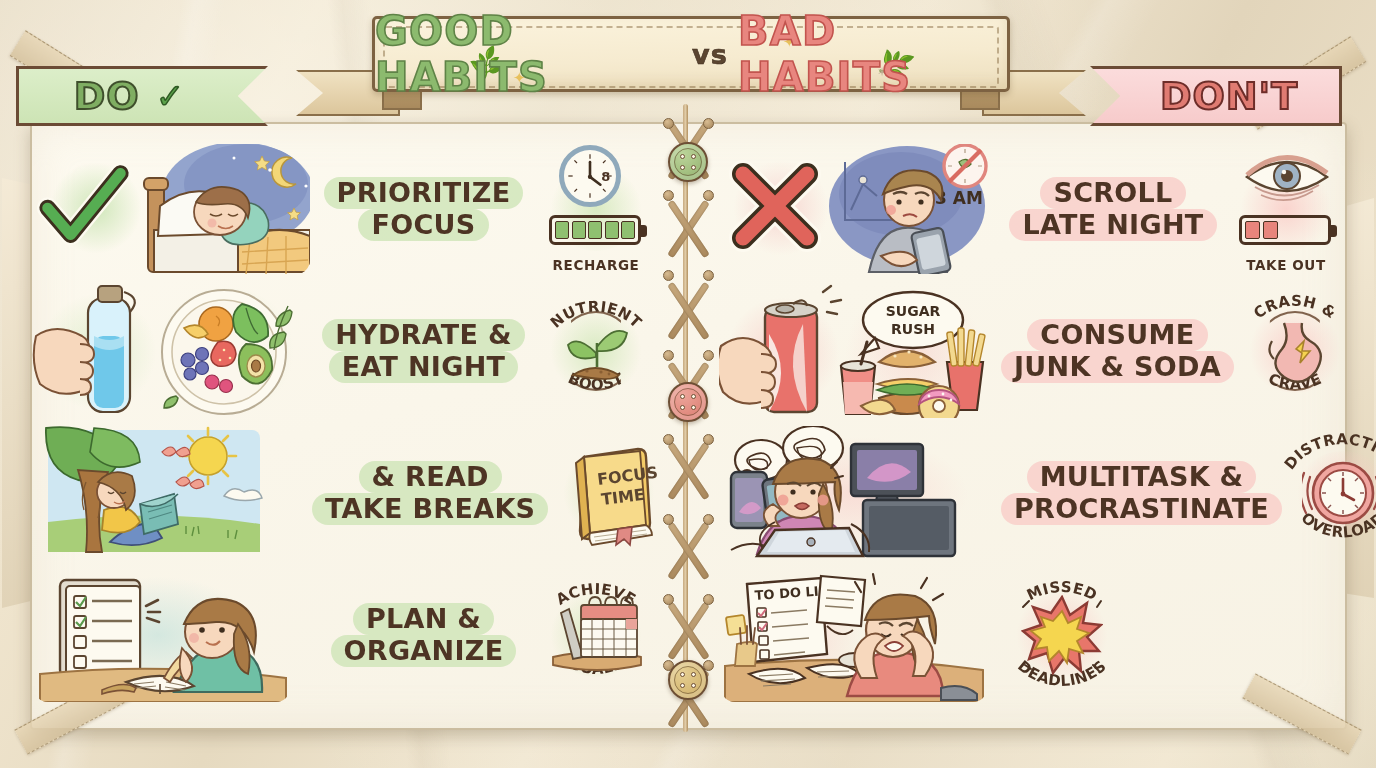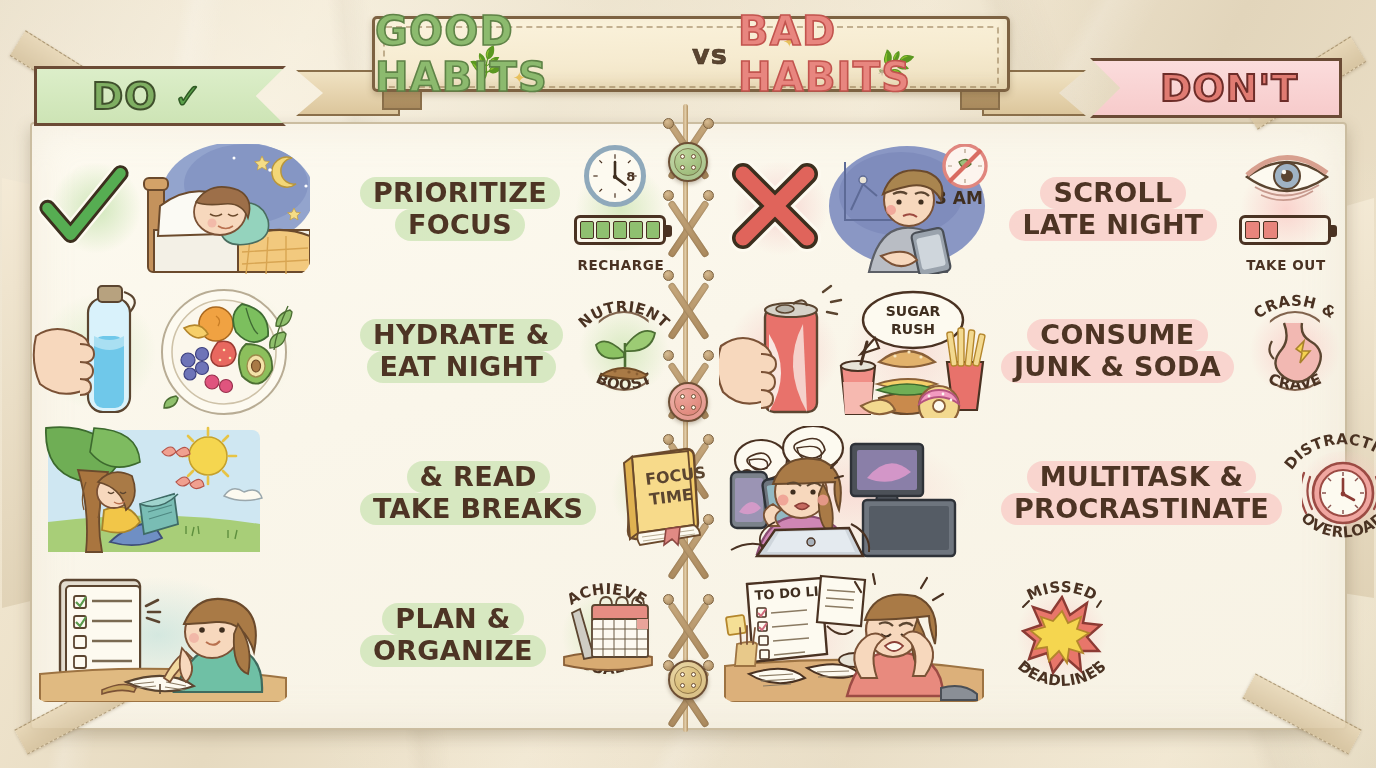--- a/index.html
+++ b/index.html
@@ -106,28 +106,28 @@
   .tape-bl { left: 14px;  top: 700px; width: 120px; height: 28px; transform: rotate(-28deg); }
   .tape-br { right: 14px; top: 700px; width: 120px; height: 28px; transform: rotate(28deg); }
 
   
   .side-ribbon {
     position: absolute; height: 60px; width: 252px;
     border: 3px solid #6b4b35;
     display: flex; align-items: center; justify-content: center; gap: 14px;
   }
   #do-ribbon {
-    left: 34px; top: 66px;
+    left: 16px; top: 66px;
     background: linear-gradient(180deg,#dceec9,#cde4b5);
     clip-path: polygon(0 0,100% 0,88% 50%,100% 100%,0 100%);
     padding-right: 26px;
     gap: 16px;
   }
   #dont-ribbon {
-    right: 34px; top: 58px;
+    right: 34px; top: 66px;
     background: linear-gradient(180deg,#fbdcdc,#f7cbcb);
     clip-path: polygon(0 0,100% 0,100% 100%,0 100%,12% 50%);
     padding-left: 26px;
   }
   .side-label {
     font-family: "DejaVu Sans", sans-serif;
     font-size: 38px; font-weight: bold; letter-spacing: 1px;
   }
   #do-ribbon .side-label  { color:#7fae62; -webkit-text-stroke: 2px #3f4f2c; }
   #dont-ribbon .side-label{ color:#e07b72; -webkit-text-stroke: 2px #6d2d29; }
@@ -196,21 +196,21 @@
 
   .illo { position: relative; width: 282px; height: 134px; flex: 0 0 282px; }
   .label-wrap { flex: 1 1 auto; display:flex; flex-direction:column; align-items:center; justify-content:center; }
   .label-line {
     font-family: "DejaVu Sans", sans-serif;
     font-size: 27px; font-weight: bold; color: #4d3424;
     letter-spacing: .3px; line-height: 1.12;
     padding: 1px 13px; border-radius: 16px; white-space: nowrap;
     text-align:center;
   }
-  #col-left  .label-line { background: rgba(205,228,182,.78); margin-left: 48px; }
+  #col-left  .label-line { background: rgba(205,228,182,.78); }
   #col-right .label-line { background: rgba(249,205,200,.8); text-align: center; }
   .badge { position: relative; width: 122px; height: 132px; flex: 0 0 122px; }
   .badge-top, .badge-bot {
     position:absolute; left:0; right:0; text-align:center;
     font-family:"DejaVu Sans", sans-serif; font-size:13.5px; font-weight:bold;
     color:#4a3222; letter-spacing:.6px;
   }
   .badge-bot { bottom: 2px; }
   .halo {
     position:absolute; left:14px; top:24px; width:94px; height:84px;

